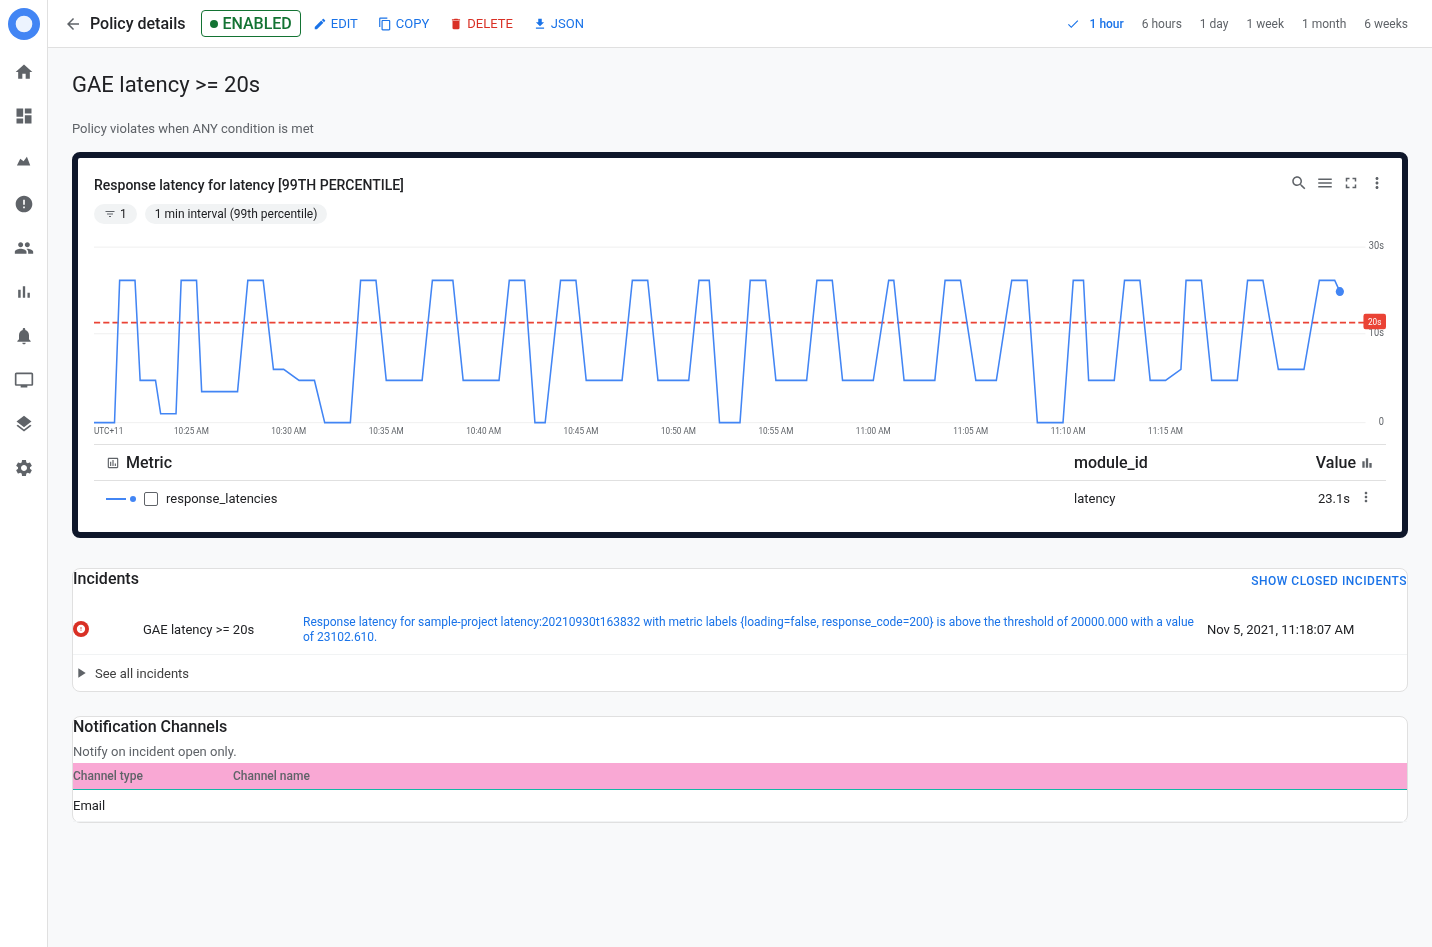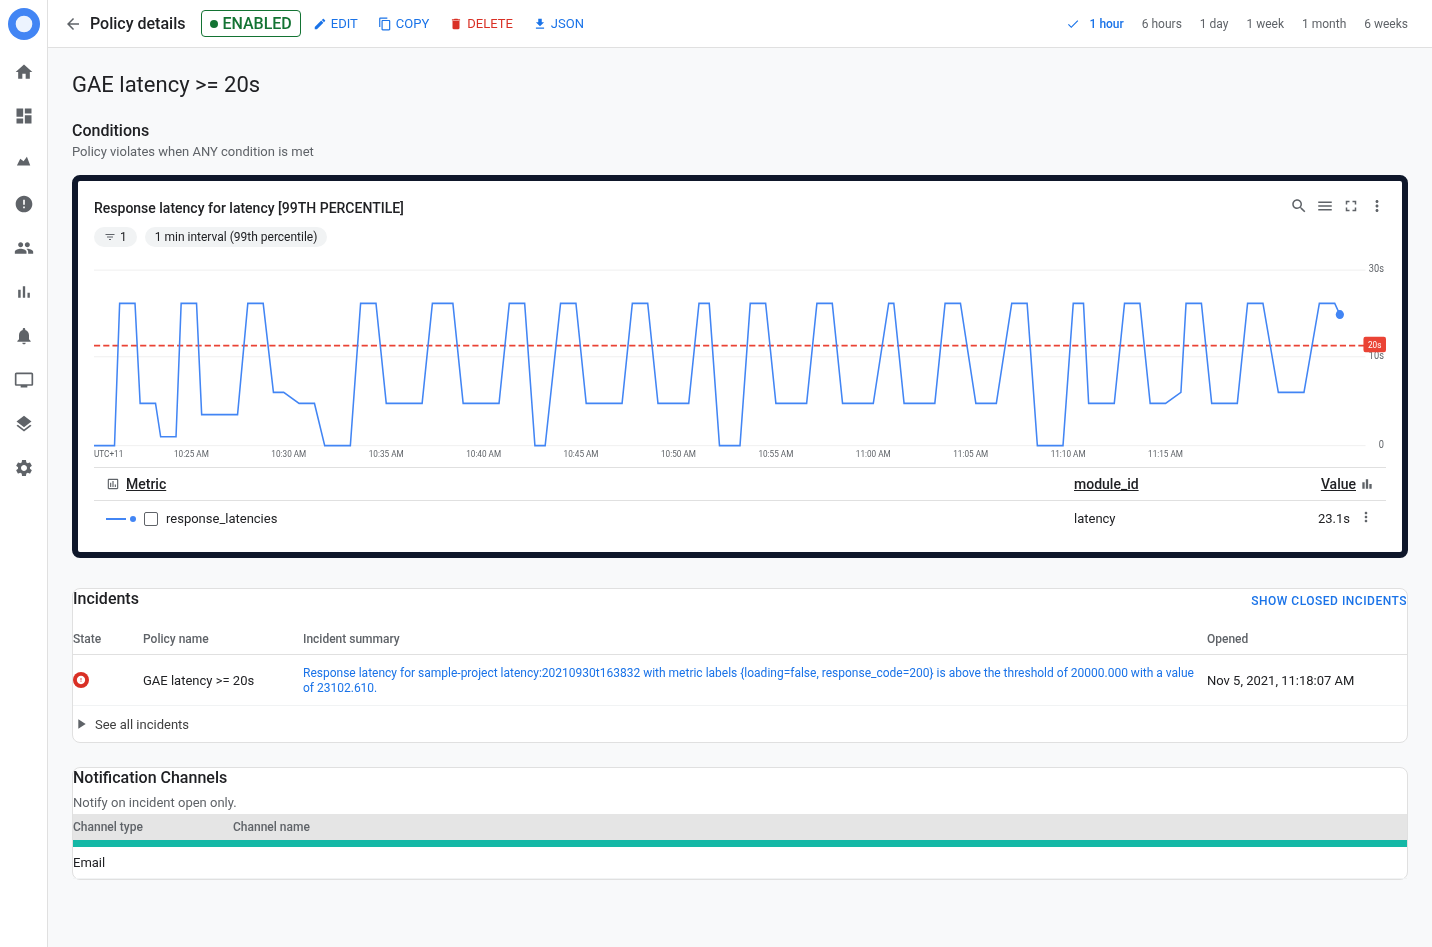--- a/index.html
+++ b/index.html
@@ -158,23 +158,22 @@
 
     
     .chart-legend {
       border-top: 1px solid #e0e0e0;
       margin-top: 8px;
     }
     .legend-header {
       display: grid;
       grid-template-columns: 1fr 200px 100px;
       padding: 8px 12px;
-      font-size: 14px; font-weight: 500; color: #202124;
+      font-size: 16px; font-weight: 500; color: #202124;
       border-bottom: 1px solid #e0e0e0;
-      text-decoration: underline;
     }
     .legend-row {
       display: grid;
       grid-template-columns: 1fr 200px 100px;
       padding: 8px 12px;
       font-size: 13px; align-items: center;
     }
     .legend-metric {
       display: flex; align-items: center; gap: 8px;
     }
@@ -228,21 +227,21 @@
     .see-all-row {
       display: flex; align-items: center; gap: 6px;
       padding: 10px 0; font-size: 13px; color: #404040; cursor: pointer;
     }
 
     
     .notif-subtitle { font-size: 13px; color: #5f6368; margin-bottom: 4px; }
     .notif-table-header {
       display: grid; grid-template-columns: 160px 1fr;
       padding: 6px 0; font-size: 12px; font-weight: 500; color: #5f6368;
-      background: #e5e5e5; border-bottom: 7px solid #14b8a6;
+      background: #f9a8d4; border-bottom: 1px solid #14b8a6;
     }
     .notif-table-row {
       display: grid; grid-template-columns: 160px 1fr;
       padding: 8px 0; font-size: 13px; border-bottom: 1px solid #f1f3f4;
     }
   </style>
 </head>
 <body>
 
 <div class="sidebar">
@@ -361,21 +360,20 @@
       <div class="time-btn">1 week</div>
       <div class="time-btn">1 month</div>
       <div class="time-btn">6 weeks</div>
     </div>
   </div>
 
   <div class="content">
 
     <div class="page-title">GAE latency &gt;= 20s</div>
 
-    <div class="section-title">Conditions</div>
     <div class="section-subtitle">Policy violates when ANY condition is met</div>
 
     <div class="chart-card">
       <div class="chart-header">
         <div class="chart-title">Response latency for latency [99TH PERCENTILE]</div>
         <div class="chart-tools">
           <span title="Search">
             <svg width="18" height="18" viewBox="0 0 24 24" fill="#5f6368">
                 <path d="M15.5 14h-.79l-.28-.27C15.41 12.59 16 11.11 16 9.5 16 5.91 13.09 3 9.5 3S3 5.91 3 9.5 5.91 16 9.5 16c1.61 0 3.09-.59 4.23-1.57l.27.28v.79l5 4.99L20.49 19l-4.99-5zm-6 0C7.01 14 5 11.99 5 9.5S7.01 5 9.5 5 14 7.01 14 9.5 11.99 14 9.5 14z"></path>
               </svg>
@@ -483,26 +481,20 @@
       </div>
     </div>
 
     <div class="section-card">
       <div class="incidents-header">
         <div class="section-title">Incidents</div>
         <div class="show-closed-btn">SHOW CLOSED INCIDENTS</div>
       </div>
 
       <div class="incidents-table">
-        <div class="incidents-table-header">
-          <div>State</div>
-          <div>Policy name</div>
-          <div>Incident summary</div>
-          <div>Opened</div>
-        </div>
 
         <div class="incidents-table-row">
           <div>
             <div class="incident-state-icon">
               <svg width="10" height="10" viewBox="0 0 24 24" fill="white">
                   <path d="M12 2C6.48 2 2 6.48 2 12s4.48 10 10 10 10-4.48 10-10S17.52 2 12 2zm1 15h-2v-2h2v2zm0-4h-2V7h2v6z"></path>
                 </svg>
             </div>
           </div>
           <div>GAE latency &gt;= 20s</div>

